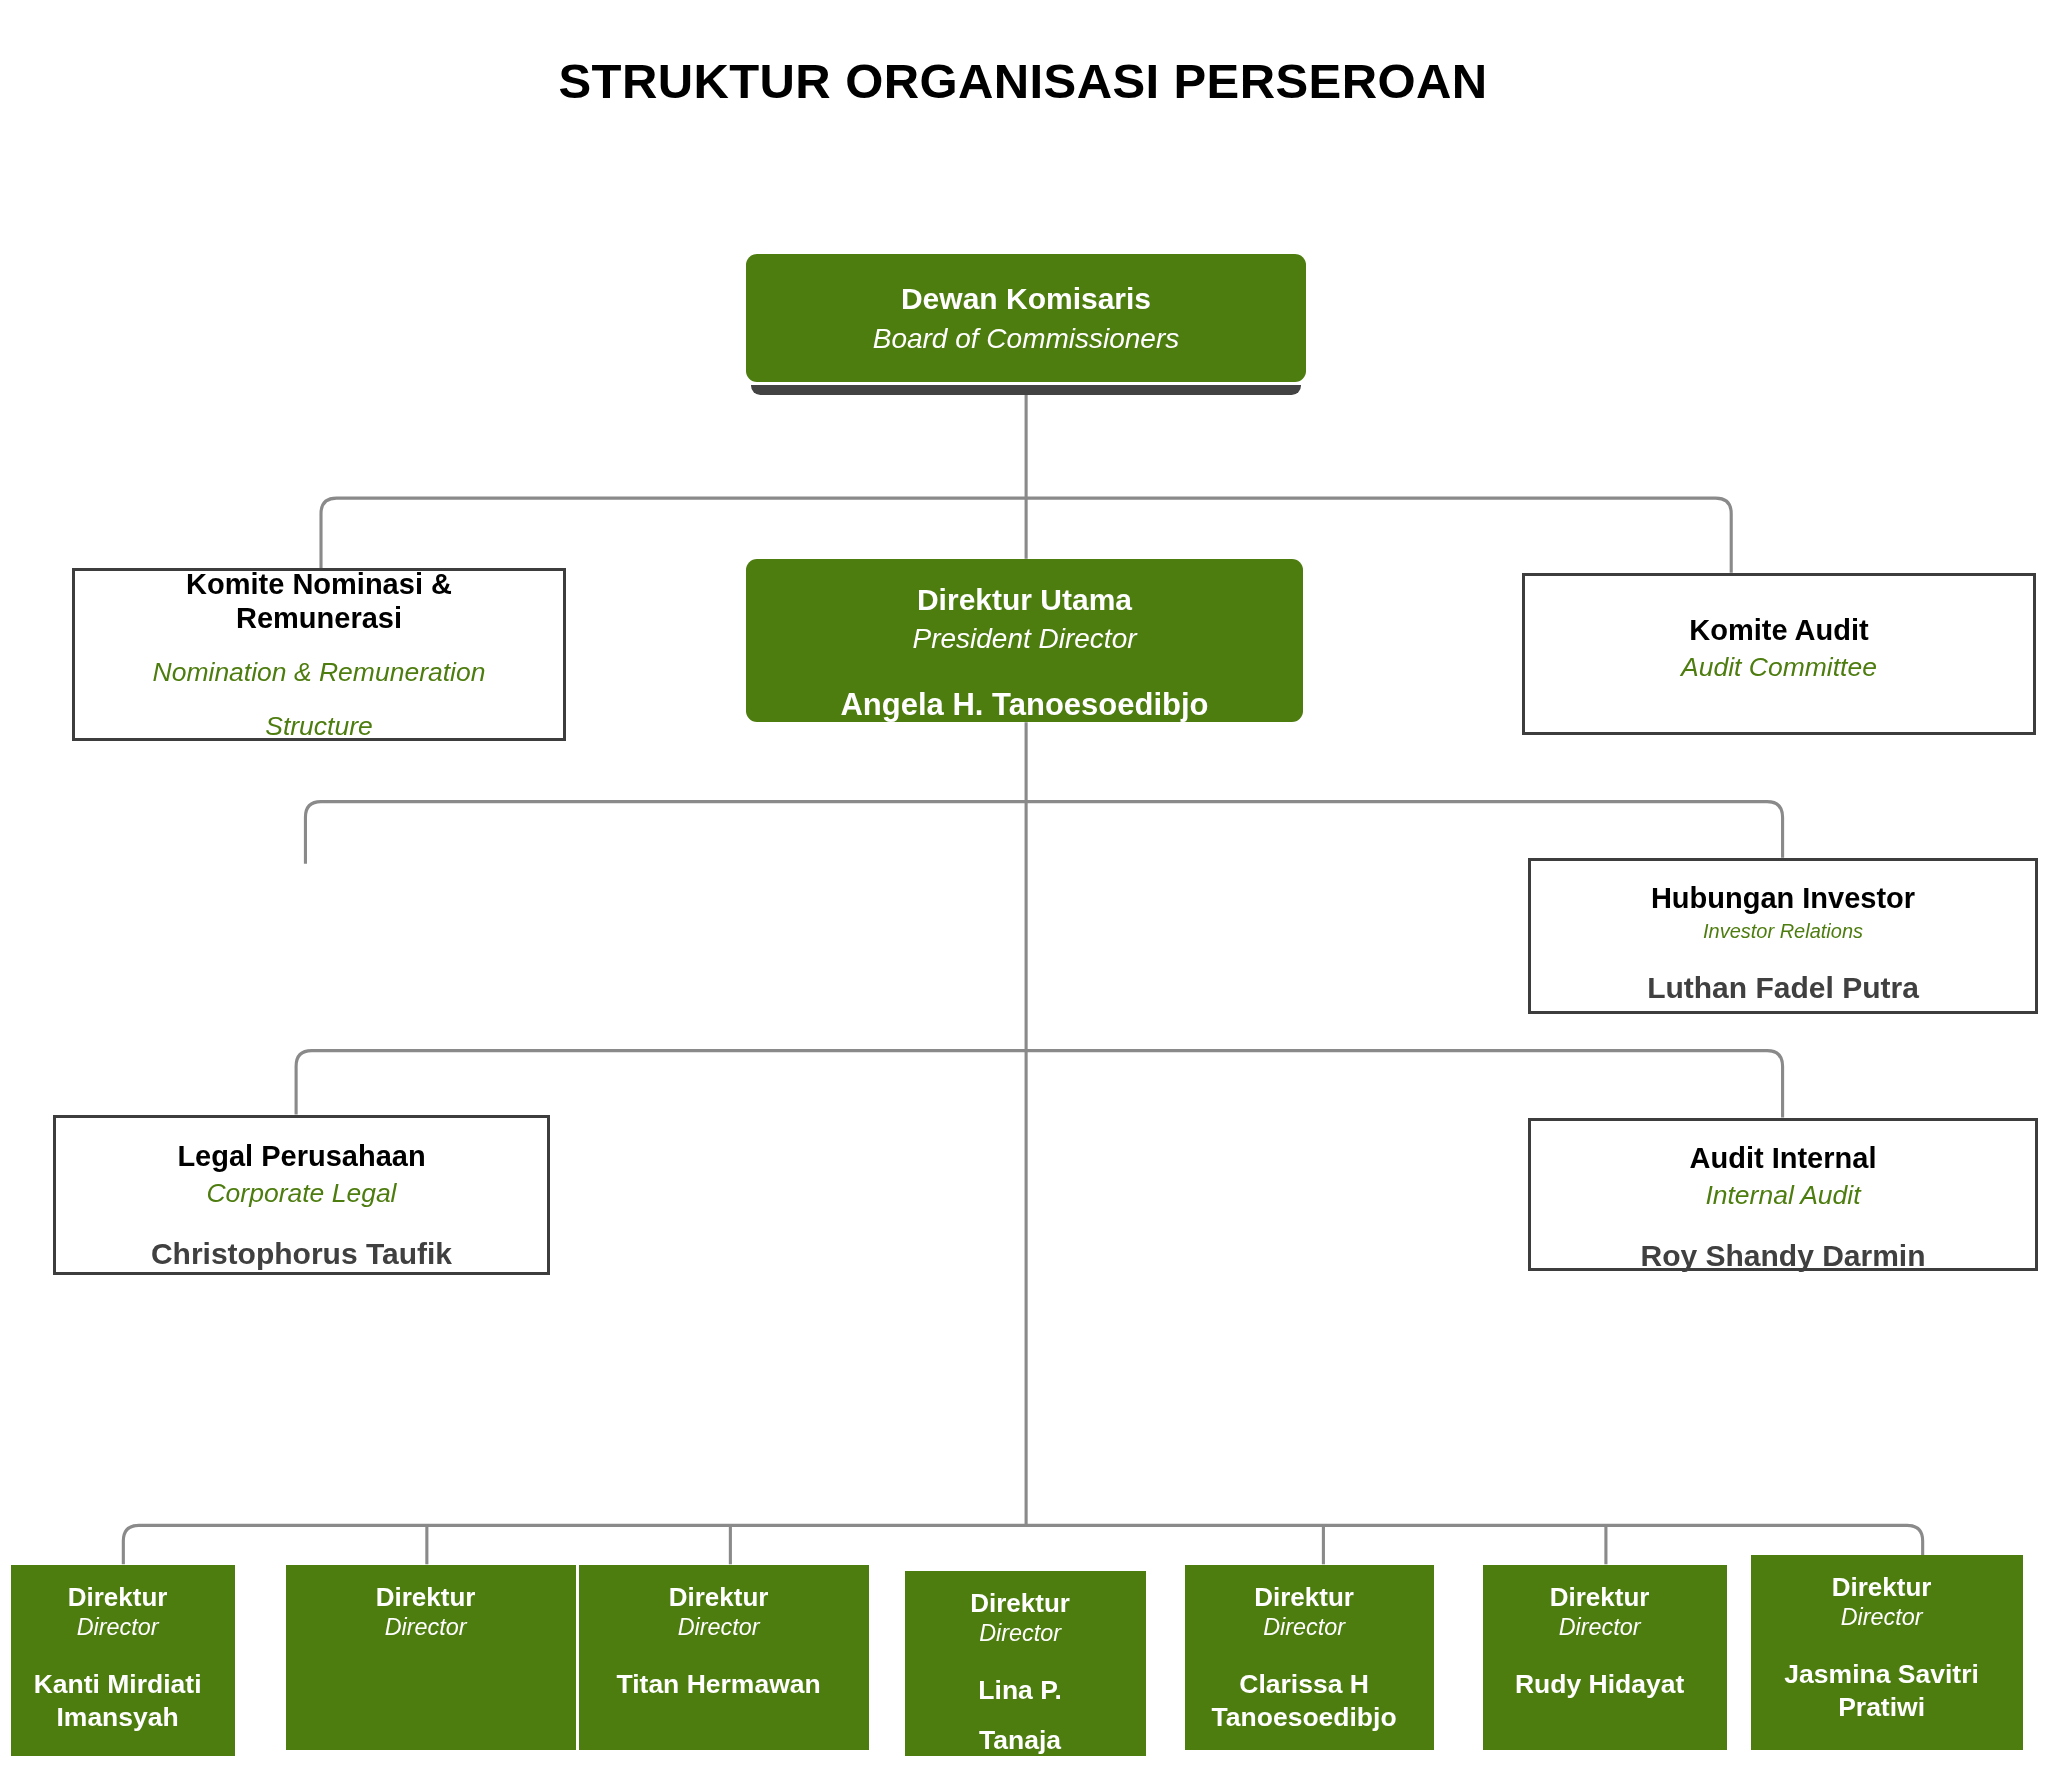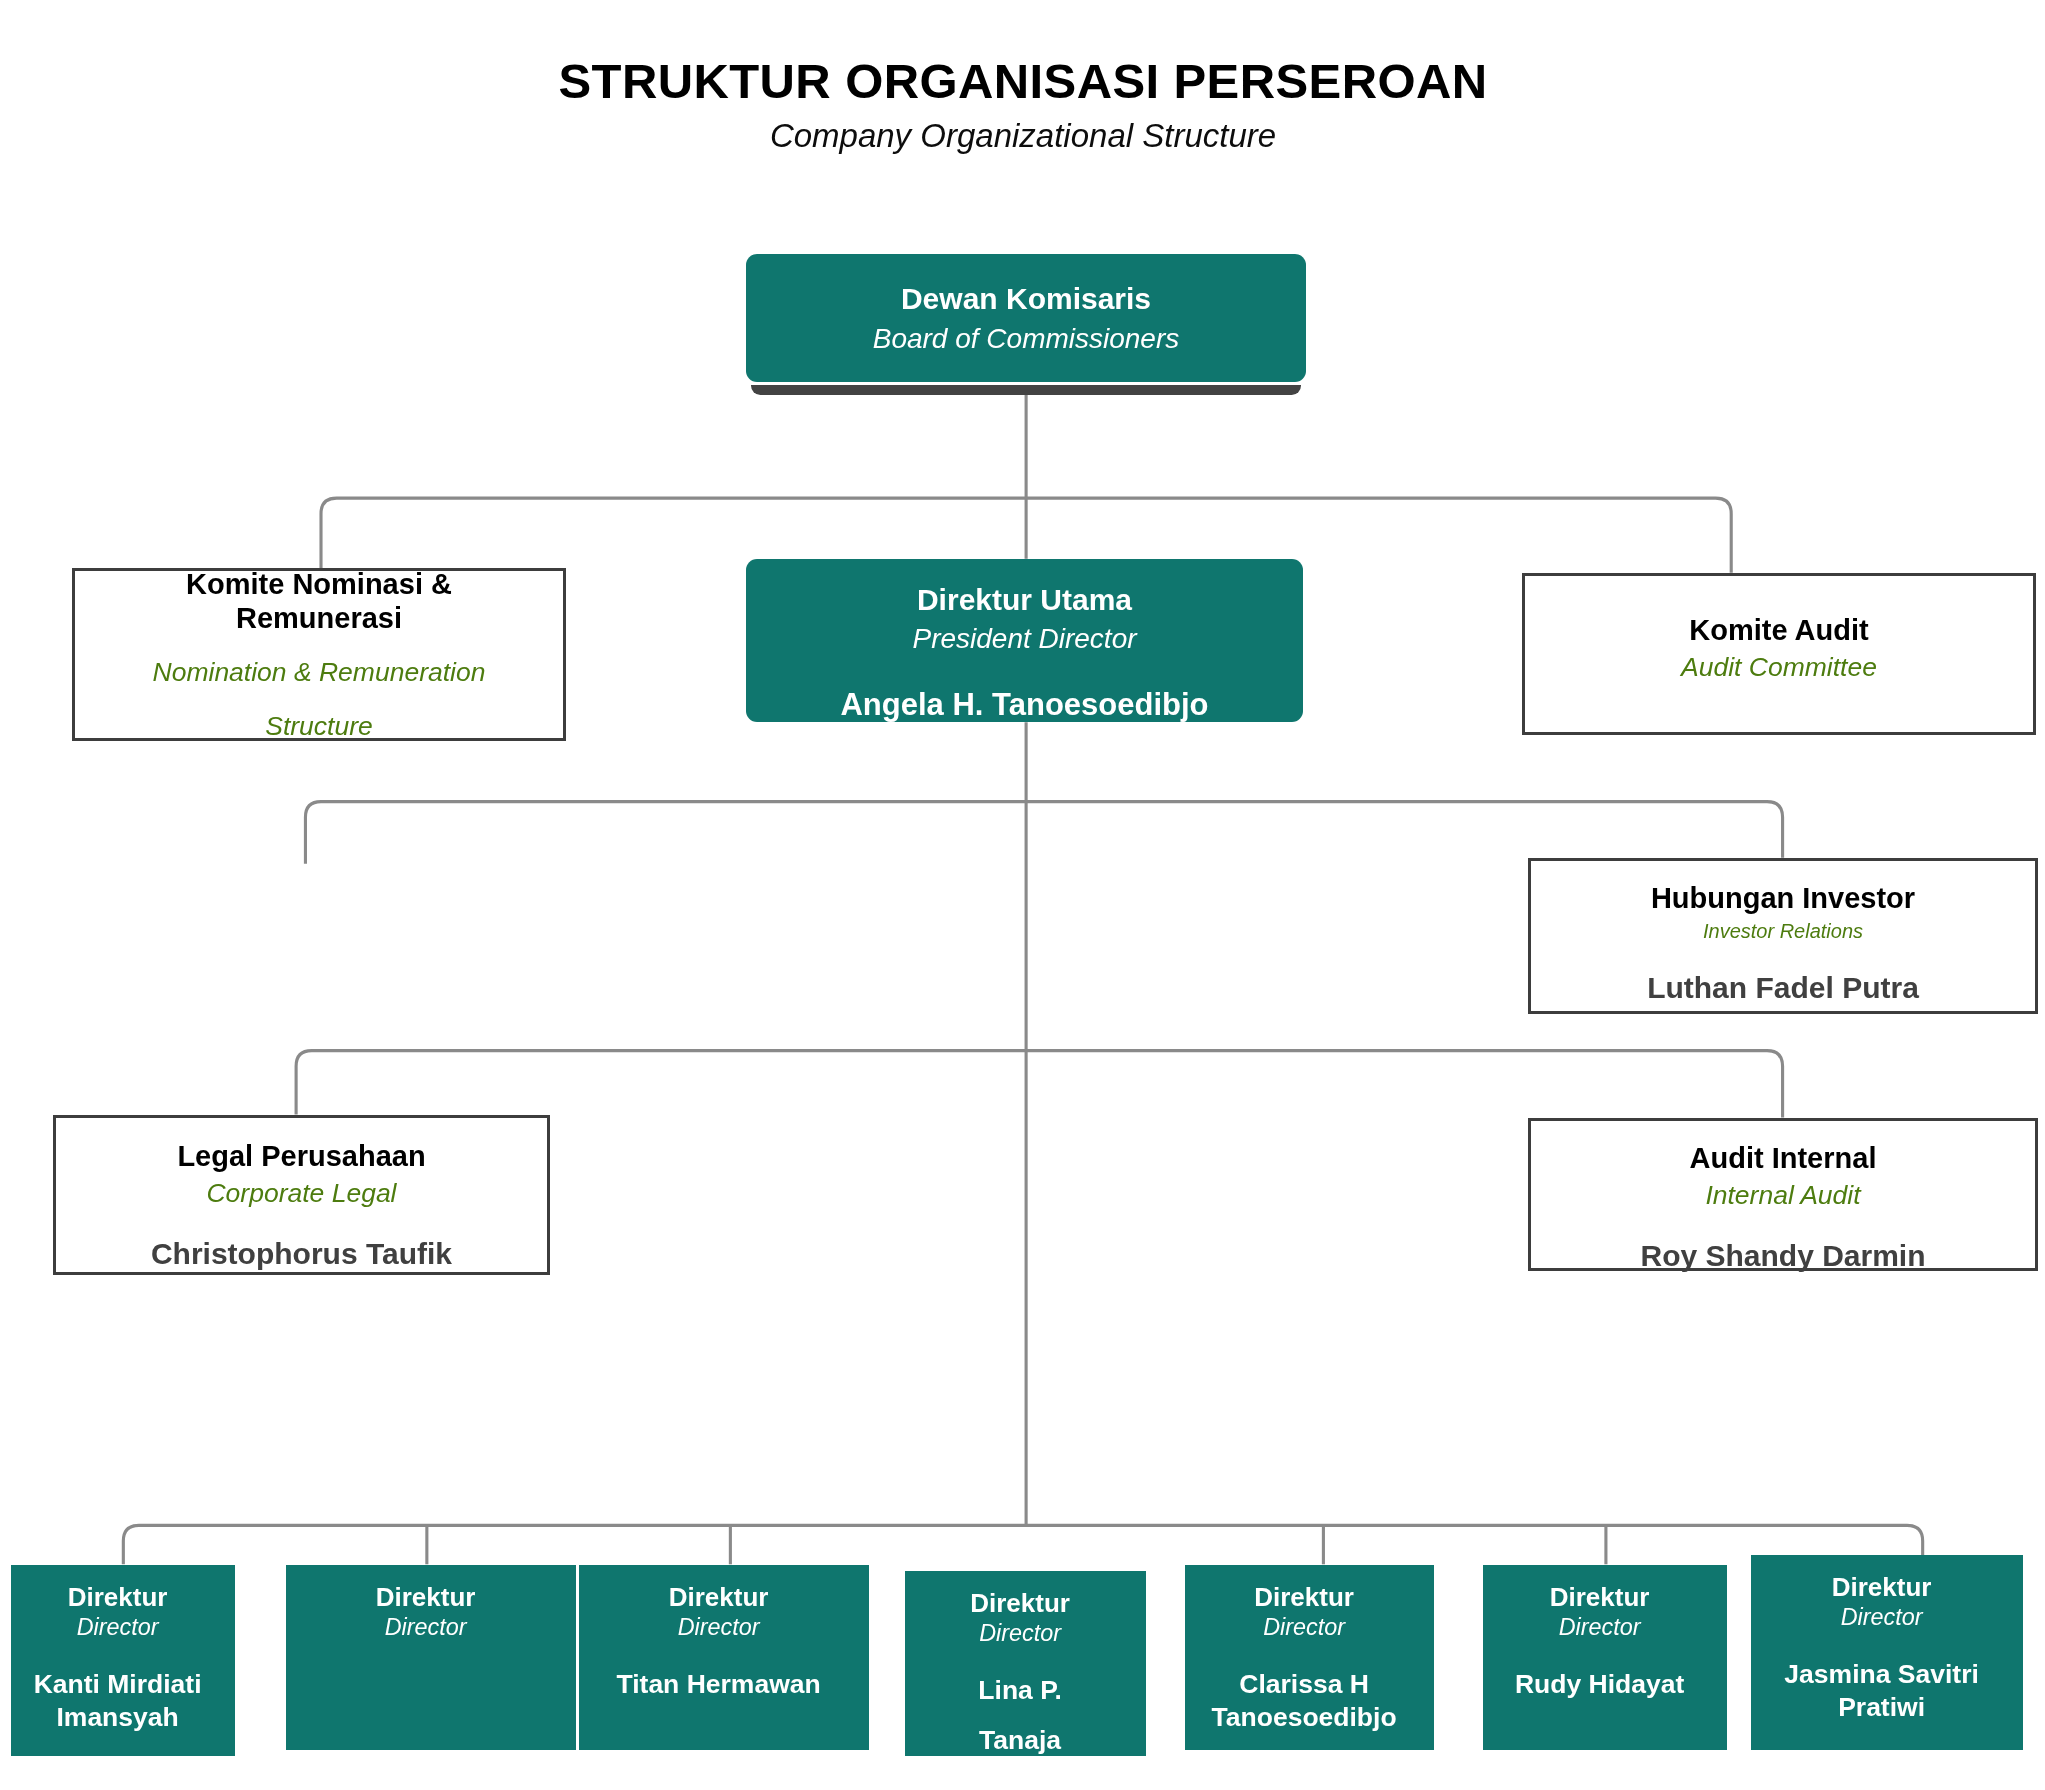--- a/index.html
+++ b/index.html
@@ -41,21 +41,21 @@
     align-items:center;
     justify-content:center;
     text-align:center;
     line-height:1.18;
   }
   .node .ttl{font-weight:bold;}
   .node .sub{font-style:italic;}
   .node .person{font-weight:bold;}
 
   
-  .dark{background:#0f766e;color:#ffffff;}
+  .dark{background:#4d7c0f;color:#ffffff;}
   .dark .sub{color:#ffffff;}
   .dark .person{color:#ffffff;}
 
   
   .plain{background:#ffffff;border:3.9px solid #3d3d3d;}
   .plain .ttl{color:#000000;}
   .plain .sub{color:#4d7c0f;}
   .plain .person{color:#404040;}
 
   .rounded{border-radius:11px;}
@@ -124,21 +124,20 @@
   .dir .sub{font-size:23.4px;margin-top:1.6px;}
   .dir .person{font-size:26.5px;margin-top:26.5px;line-height:1.22;}
   .dir .person .gap{display:block;height:17px;}
 </style>
 </head>
 <body>
 
 <div id="canvas">
 
   <div id="title">STRUKTUR ORGANISASI PERSEROAN</div>
-  <div id="subtitle">Company Organizational Structure</div>
 
   <svg id="wires" viewBox="0 0 2628 2300" width="2046" height="1790" xmlns="http://www.w3.org/2000/svg">
     <g fill="none" stroke="#8a8a8a" stroke-width="4">
 
       <path d="M1318,507 L1318,718"></path>
       <path d="M1318,928 L1318,1960"></path>
 
       <path d="M412,730 L412,660 Q412,640 432,640 L2204,640 Q2224,640 2224,660 L2224,736"></path>
 
       <path d="M392,1110 L392,1050 Q392,1030 412,1030 L2270,1030 Q2290,1030 2290,1050 L2290,1102"></path>

